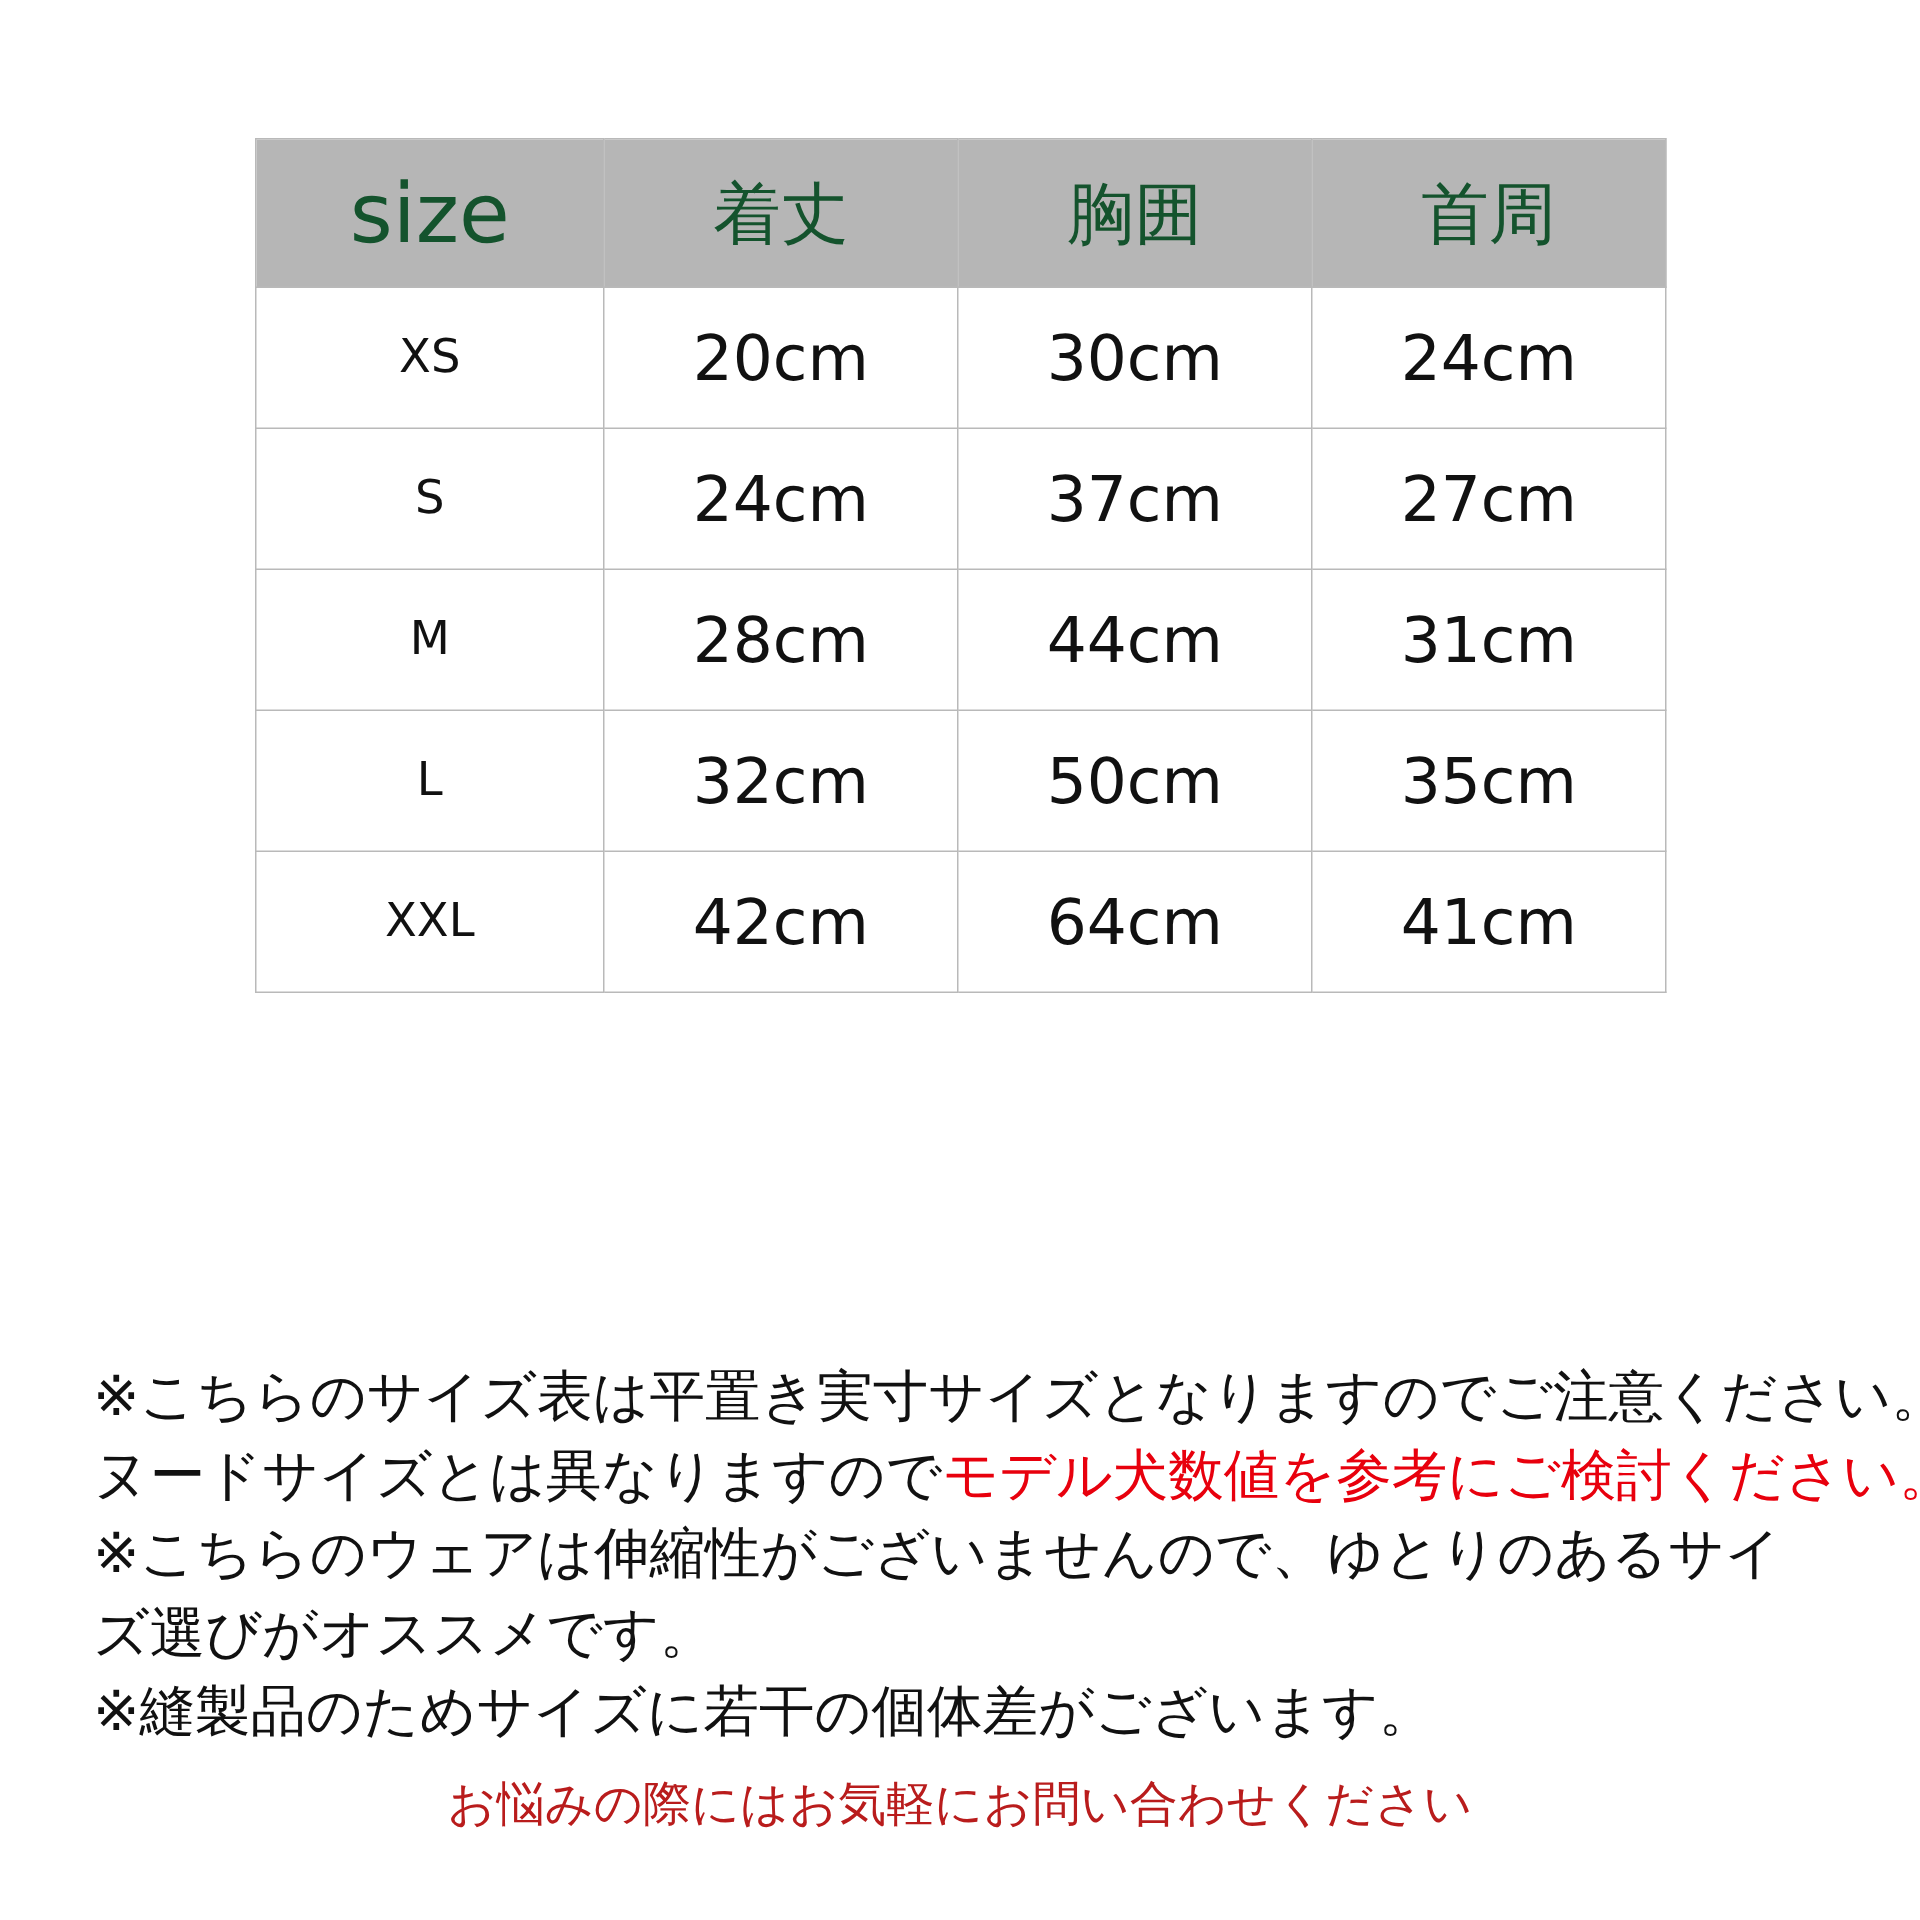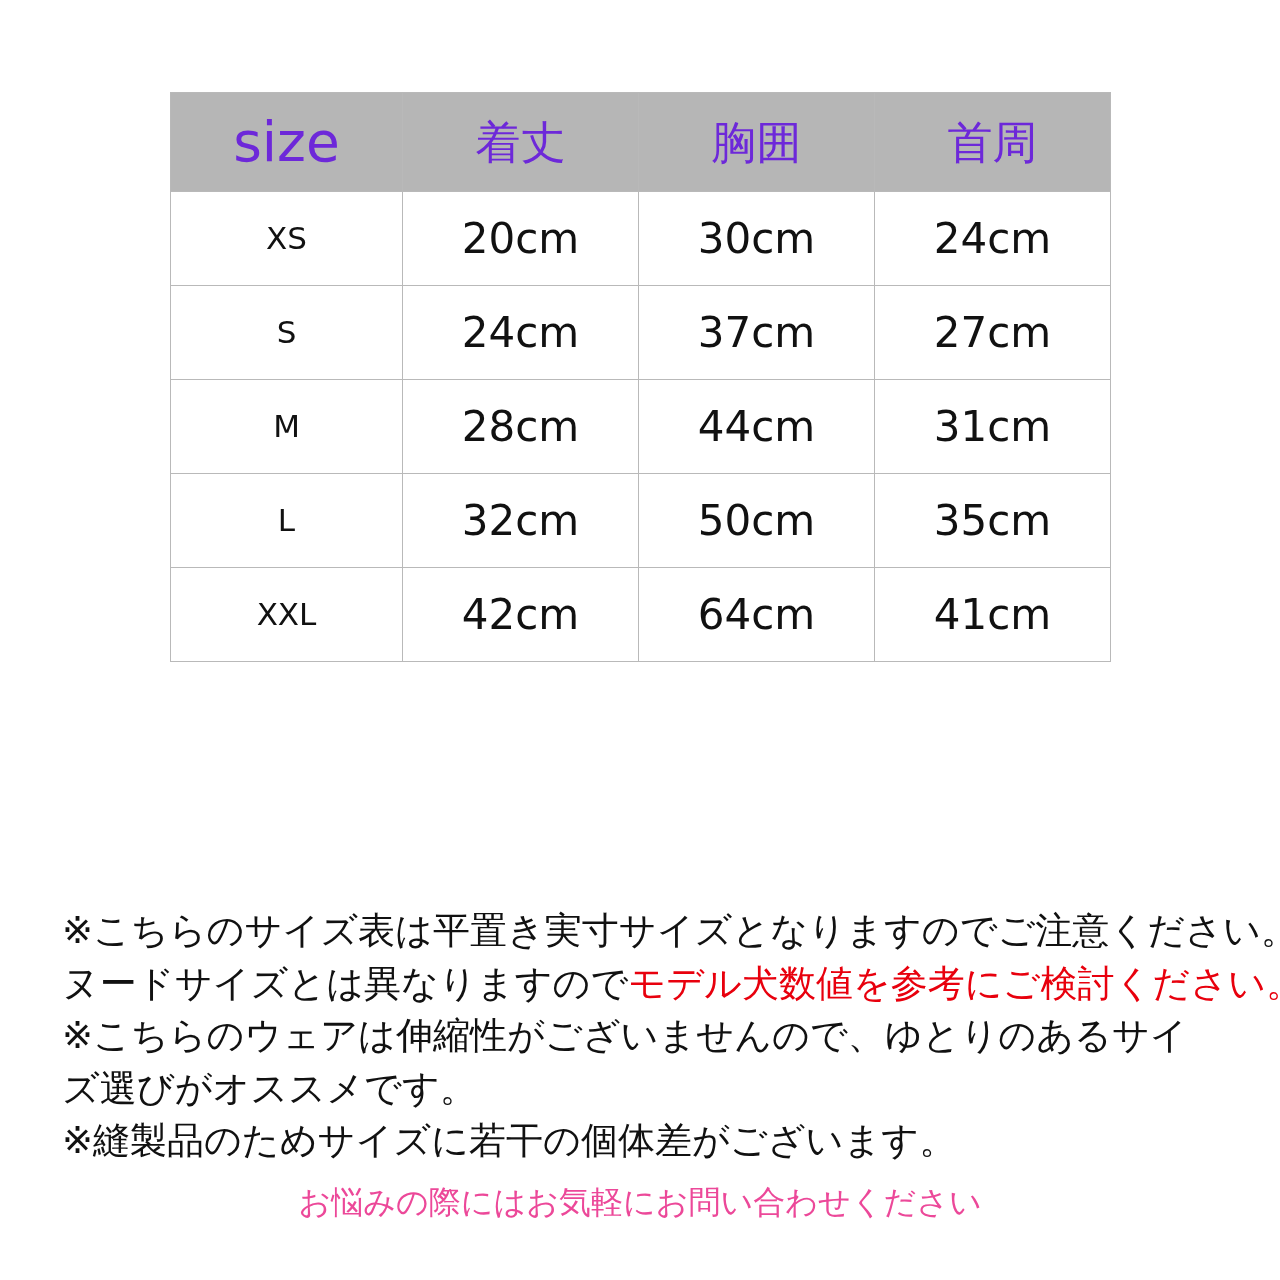--- a/index.html
+++ b/index.html
@@ -45,21 +45,21 @@
     text-align: center;
     vertical-align: middle;
     padding: 0;
     height: 93px;
     font-weight: normal;
   }
 
   table.size-table thead th {
     background: #b6b6b6;
     height: 98px;
-    color: #6d28d9;
+    color: #14532d;
   }
 
   .th-size {
     font-size: 55px;
     font-weight: bold;
     letter-spacing: 0px;
     line-height: 1;
   }
   .th-jp {
     font-size: 45px;
@@ -99,21 +99,21 @@
     color: #e8000d;
   }
   .footer-note {
     position: absolute;
     left: 0;
     top: 1183px;
     width: 1280px;
     text-align: center;
     font-size: 32px;
     line-height: 1.2;
-    color: #ec4899;
+    color: #b91c1c;
   }
 </style>
 </head>
 <body>
 
 <div class="page">
 
   <div class="table-wrap">
     <table class="size-table">
       <colgroup>

